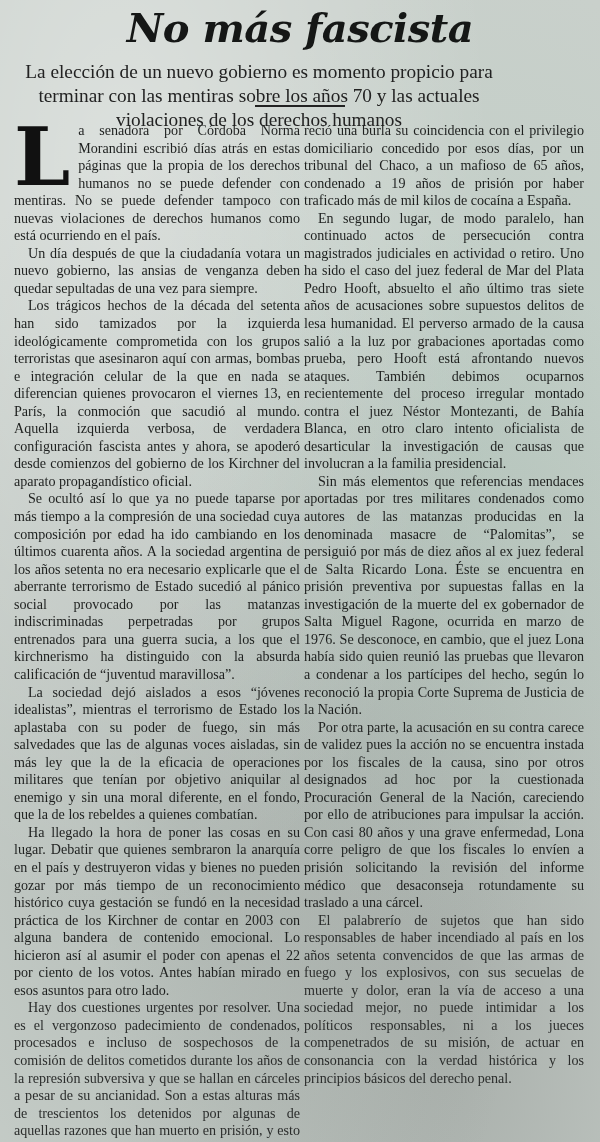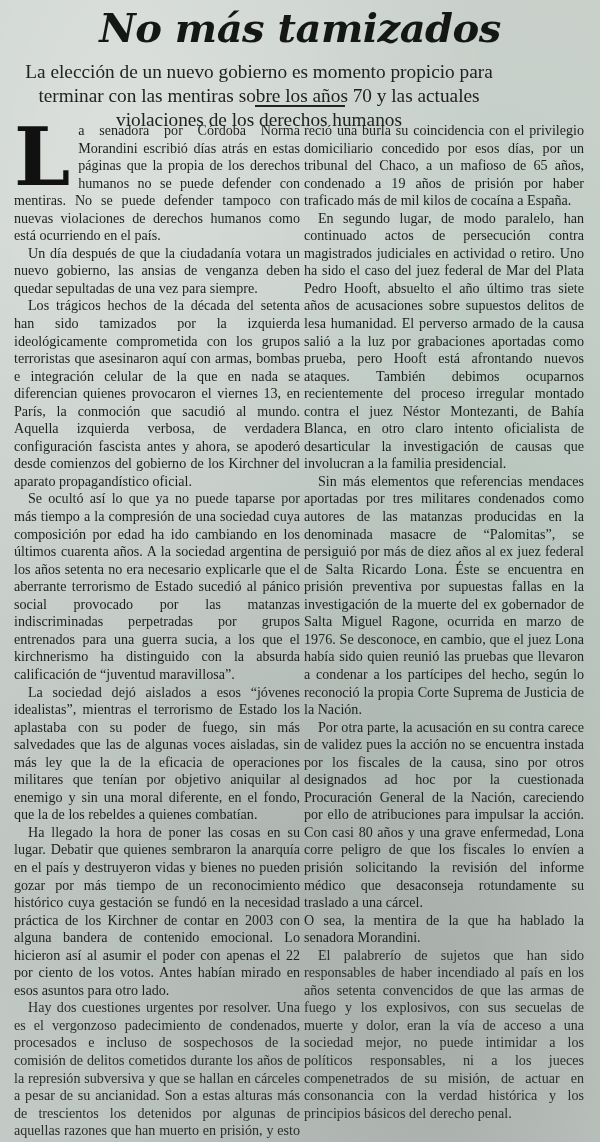--- a/index.html
+++ b/index.html
@@ -47,36 +47,35 @@
   .col p.noindent { text-indent: 0; }
   .dropcap {
     float: left; font-family: "DejaVu Serif", serif; font-weight: bold;
     font-size: 80px; line-height: 62px; margin: 4px 8px 0 0; color: #111;
   }
   .fade { color: #2b2d2c; }
 </style>
 </head>
 <body>
 
-<h1 class="headline">No más tamizados</h1>
+<h1 class="headline">No más fascista</h1>
 <p class="deck">La elección de un nuevo gobierno es momento propicio para terminar con las mentiras sobre los años 70 y las actuales violaciones de los derechos humanos</p>
 <div class="rule"></div>
 
 <div class="col left">
   <p class="first"><span class="dropcap">L</span><span>a senadora por Córdoba Norma Morandini escribió días atrás en estas páginas que la propia de los derechos humanos no se puede defender con mentiras. No se puede defender tampoco con nuevas violaciones de derechos humanos como está ocurriendo en el país.</span></p>
   <p>Un día después de que la ciudadanía votara un nuevo gobierno, las ansias de venganza deben quedar sepultadas de una vez para siempre.</p>
   <p>Los trágicos hechos de la década del setenta han sido tamizados por la izquierda ideológicamente comprometida con los grupos terroristas que asesinaron aquí con armas, bombas e integración celular de la que en nada se diferencian quienes provocaron el viernes 13, en París, la conmoción que sacudió al mundo. Aquella izquierda verbosa, de verdadera configuración fascista antes y ahora, se apoderó desde comienzos del gobierno de los Kirchner del aparato propagandístico oficial.</p>
   <p>Se ocultó así lo que ya no puede taparse por más tiempo a la compresión de una sociedad cuya composición por edad ha ido cambiando en los últimos cuarenta años. A la sociedad argentina de los años setenta no era necesario explicarle que el aberrante terrorismo de Estado sucedió al pánico social provocado por las matanzas indiscriminadas perpetradas por grupos entrenados para una guerra sucia, a los que el kirchnerismo ha distinguido con la absurda calificación de “juventud maravillosa”.</p>
   <p>La sociedad dejó aislados a esos “jóvenes idealistas”, mientras el terrorismo de Estado los aplastaba con su poder de fuego, sin más salvedades que las de algunas voces aisladas, sin más ley que la de la eficacia de operaciones militares que tenían por objetivo aniquilar al enemigo y sin una moral diferente, en el fondo, que la de los rebeldes a quienes combatían.</p>
   <p>Ha llegado la hora de poner las cosas en su lugar. Debatir que quienes sembraron la anarquía en el país y destruyeron vidas y bienes no pueden gozar por más tiempo de un reconocimiento histórico cuya gestación se fundó en la necesidad práctica de los Kirchner de contar en 2003 con alguna bandera de contenido emocional. Lo hicieron así al asumir el poder con apenas el 22 por ciento de los votos. Antes habían mirado en esos asuntos para otro lado.</p>
   <p class="fade">Hay dos cuestiones urgentes por resolver. Una es el vergonzoso padecimiento de condenados, procesados e incluso de sospechosos de la comisión de delitos cometidos durante los años de la represión subversiva y que se hallan en cárceles a pesar de su ancianidad. Son a estas alturas más de trescientos los detenidos por algunas de aquellas razones que han muerto en prisión, y esto constituye una verdadera vergüenza nacional.</p>
 
 </div>
 
 <div class="col right">
   <p class="noindent">reció una burla su coincidencia con el privilegio domiciliario concedido por esos días, por un tribunal del Chaco, a un mafioso de 65 años, condenado a 19 años de prisión por haber traficado más de mil kilos de cocaína a España.</p>
   <p>En segundo lugar,  de modo paralelo, han continuado actos de persecución contra magistrados judiciales en actividad o retiro. Uno ha sido el caso del juez federal de Mar del Plata Pedro Hooft, absuelto el año último tras siete años de acusaciones sobre supuestos delitos de lesa humanidad. El perverso armado de la causa salió a la luz por grabaciones aportadas como prueba, pero Hooft está afrontando nuevos ataques. También debimos ocuparnos recientemente del proceso irregular montado contra el juez Néstor Montezanti, de Bahía Blanca, en otro claro intento oficialista de desarticular la investigación de causas que involucran a la familia presidencial.</p>
   <p>Sin más elementos que referencias mendaces aportadas por tres militares condenados como autores de las matanzas producidas en la denominada masacre de “Palomitas”, se persiguió por más de diez años al ex juez federal de Salta Ricardo Lona. Éste se encuentra en prisión preventiva por supuestas fallas en la investigación de la muerte del ex gobernador de Salta Miguel Ragone, ocurrida en marzo de 1976. Se desconoce, en cambio, que el juez Lona había sido quien reunió las pruebas que llevaron a condenar a los partícipes del hecho, según lo reconoció la propia Corte Suprema de Justicia de la Nación.</p>
   <p>Por otra parte, la acusación en su contra carece de validez pues la acción no se encuentra instada por los fiscales de la causa, sino por otros designados ad hoc por la cuestionada Procuración General de la Nación, careciendo por ello de atribuciones para impulsar la acción. Con casi 80 años y una grave enfermedad, Lona corre peligro de que los fiscales lo envíen a prisión solicitando la revisión del informe médico que desaconseja rotundamente su traslado a una cárcel.</p>
-  <p class="noindent">O sea, la mentira de la que ha hablado la senadora Morandini.</p>
   <p class="fade">El palabrerío de sujetos que han sido responsables de haber incendiado al país en los años setenta convencidos de que las armas de fuego y los explosivos, con sus secuelas de muerte y dolor, eran la vía de acceso a una sociedad mejor, no puede intimidar a los políticos responsables, ni a los jueces compenetrados de su misión, de actuar en consonancia con la verdad histórica y los principios básicos del derecho penal.</p>
 
 </div>
 
 </body></html>

